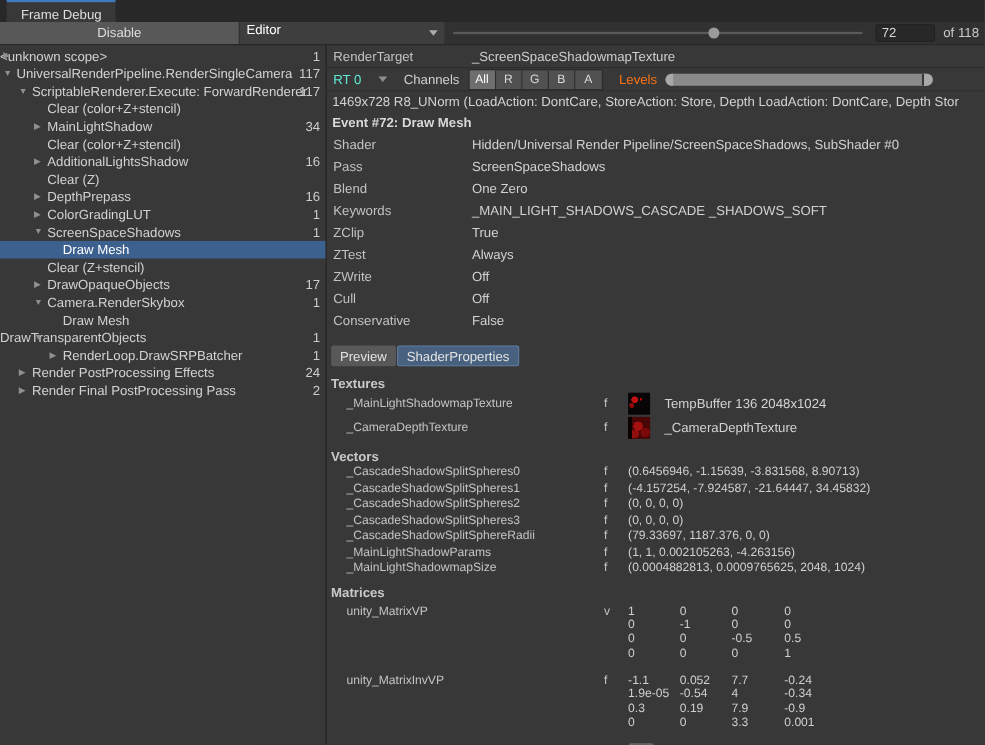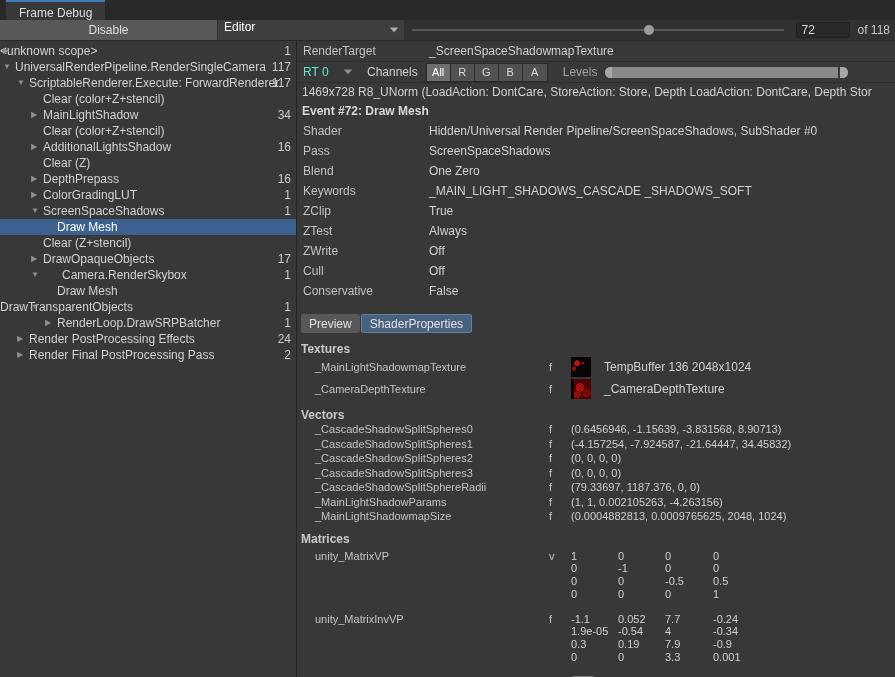--- a/index.html
+++ b/index.html
@@ -49,21 +49,21 @@
   .key-col { width:132px; padding-left:6px; color:#C2C2C2; }
   .chan-row { height:21px; display:flex; align-items:center; border-bottom:1px solid #2E2E2E; }
   .rt-dd { width:58px; margin-left:3px; position:relative; color:#5eead4; height:16px; display:flex; align-items:center; padding-left:3px; }
   .rt-dd .dd-arrow { border-top-color:#8E8E8E; }
   .chan-lbl { margin-left:9px; color:#D0D0D0; }
   .chan-btns { display:flex; margin-left:8px; border:1px solid #2A2A2A; }
   .chan-btn { width:24px; height:17px; background:#515151; color:#DCDCDC; font-size:11px;
     display:flex; align-items:center; justify-content:center; border-right:1px solid #2A2A2A;text-align:center; }
   .chan-btn:last-child { border-right:none; }
   .chan-btn.selected { background:#6E6E6E; color:#FFFFFF; }
-  .levels-lbl { margin-left:15px; color:#a3a3a3; }
+  .levels-lbl { margin-left:15px; color:#f97316; }
   .levels-slider { width:243px; height:11px; margin-left:8px; background:#8A8A8A; border-radius:6px; position:relative; }
   .levels-slider::before { content:""; position:absolute; left:0; top:0; width:7px; height:11px; background:#A8A8A8; border-radius:6px 0 0 6px; }
   .levels-slider::after { content:""; position:absolute; right:0; top:0; width:8px; height:11px; background:#A8A8A8;
     border-radius:0 6px 6px 0; border-left:2px solid #383838; }
 
   .info-line { height:19px; line-height:19px; padding-left:5px; white-space:nowrap; overflow:hidden; color:#D2D2D2; }
   .event-title { height:19px; line-height:19px; padding-left:5px; font-weight:bold; color:#D8D8D8; }
   .prop-row { height:20px; display:flex; align-items:center; }
   .prop-lbl { width:132px; padding-left:6px; color:#C2C2C2; }
   .prop-val { color:#D2D2D2; }
@@ -185,21 +185,21 @@
         <div class="tree-row">
           <span class="tree-label" style="padding-left: 43px;">Clear (Z+stencil)</span>
         </div>
         <div class="tree-row">
           <span class="tree-arrow" style="left: 31px;">▶</span>
           <span class="tree-label" style="padding-left: 43px;">DrawOpaqueObjects</span>
           <span class="tree-count">17</span>
         </div>
         <div class="tree-row">
           <span class="tree-arrow" style="left: 31px;">▼</span>
-          <span class="tree-label" style="padding-left: 62px;">Camera.RenderSkybox</span>
+          <span class="tree-label" style="padding-left: 43px;">Camera.RenderSkybox</span>
           <span class="tree-count">1</span>
         </div>
         <div class="tree-row">
           <span class="tree-label" style="padding-left: 57px;">Draw Mesh</span>
         </div>
         <div class="tree-row">
           <span class="tree-arrow" style="left: 31px;">▼</span>
           <span class="tree-label" style="">DrawTransparentObjects</span>
           <span class="tree-count">1</span>
         </div>

